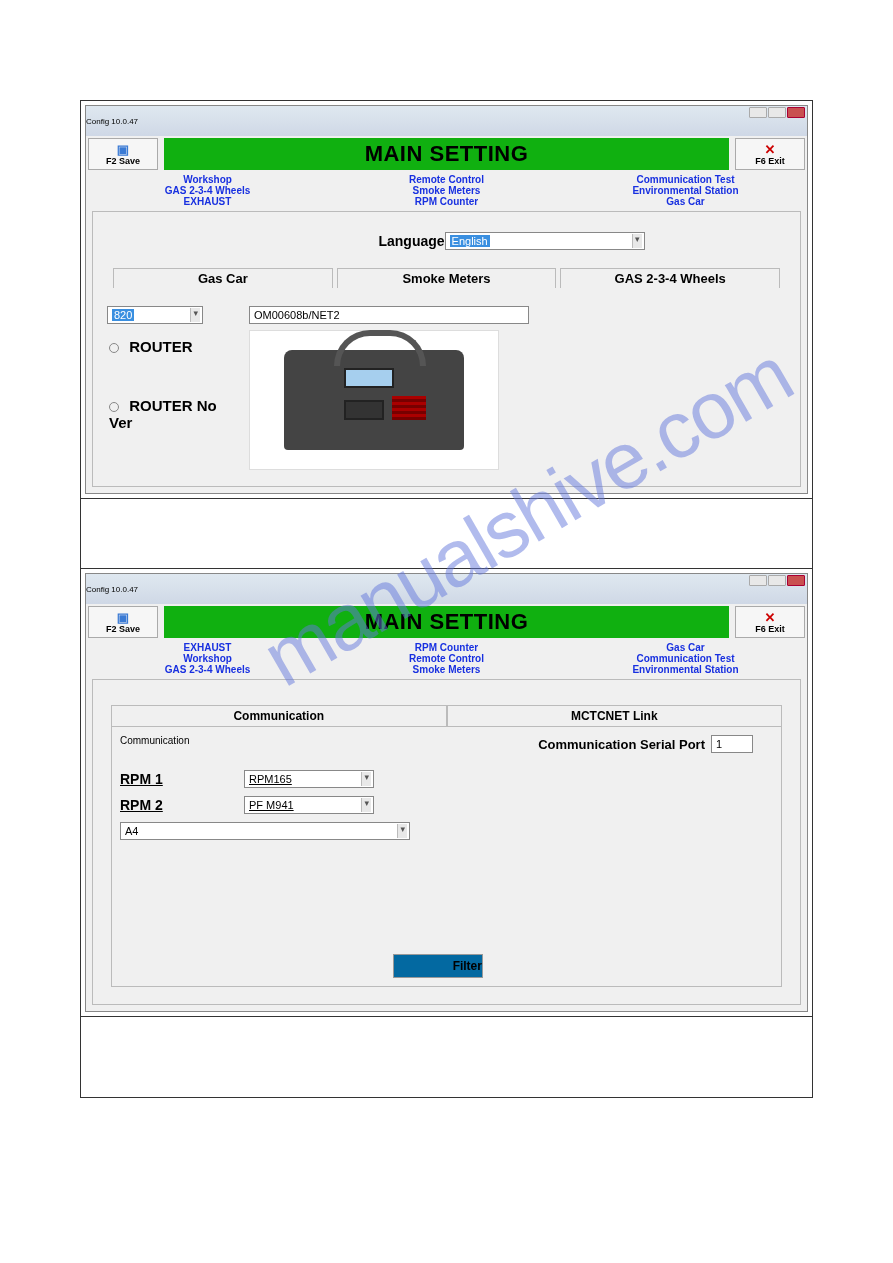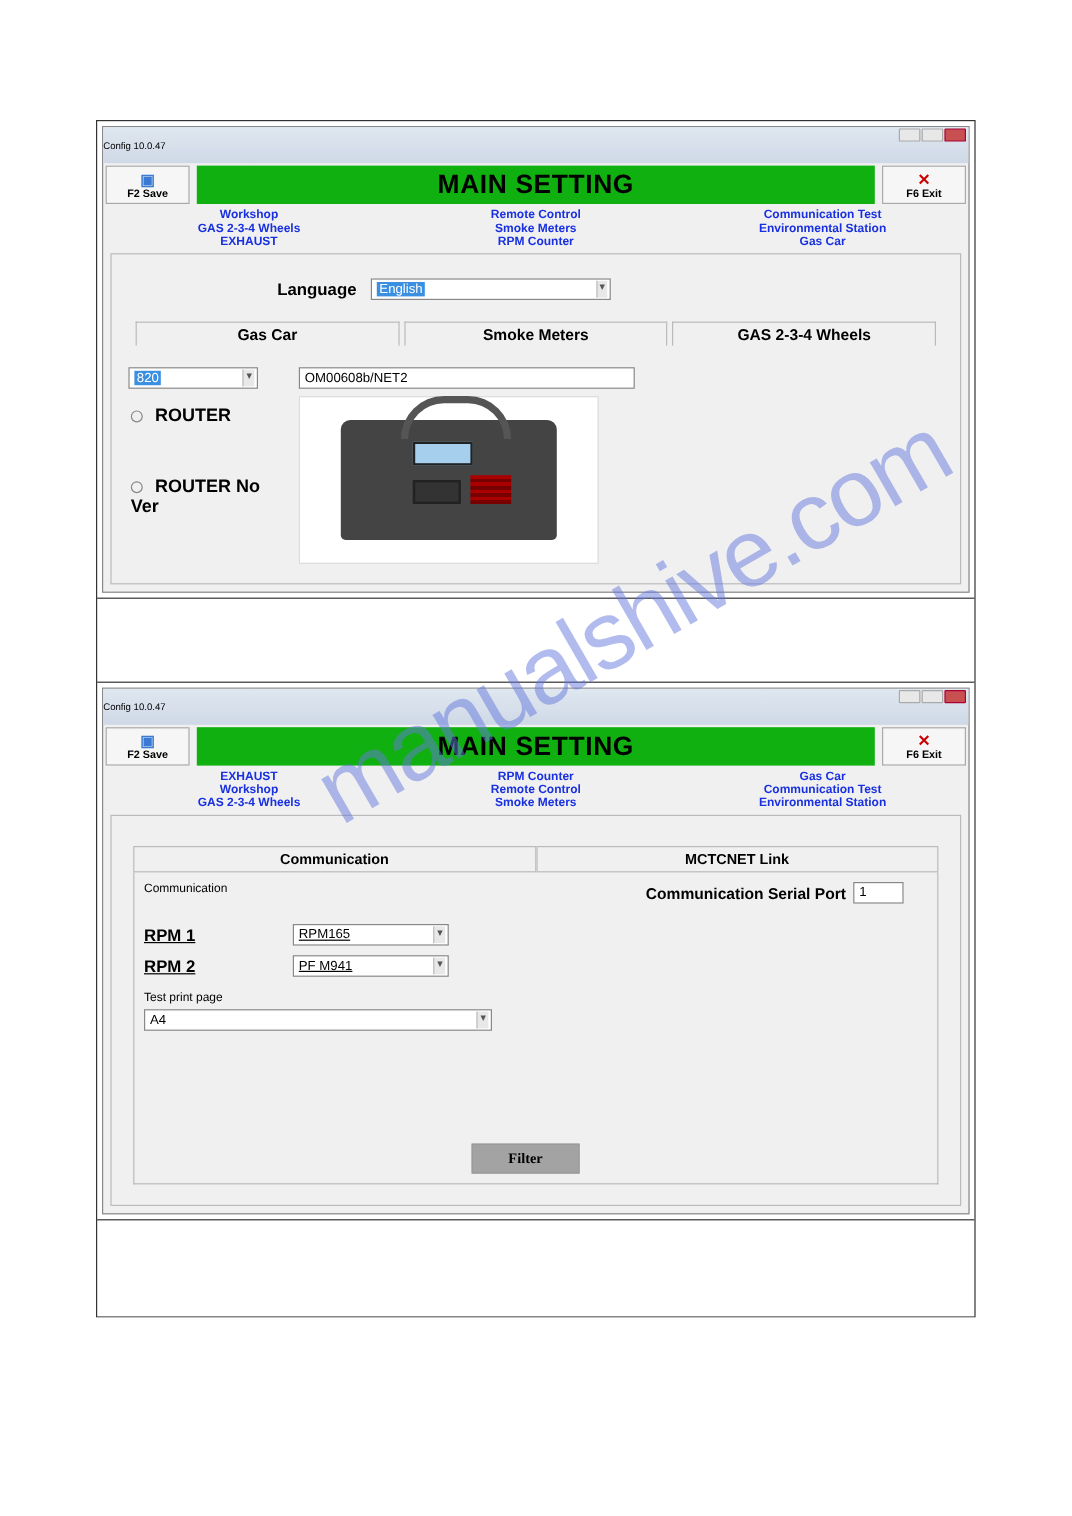--- a/index.html
+++ b/index.html
@@ -101,22 +101,21 @@
   }
   .content {
     background: #f0f0f0;
     border: 1px solid #bbb;
     padding: 10px 8px;
     margin-top: 4px;
   }
   .lang-row {
     display: flex;
     align-items: center;
-    justify-content: flex-start;
-    gap: 12px;
+    justify-content: center;
     padding: 10px 0 12px 130px;
   }
   .lang-row label { font-weight: bold; font-size: 14px; }
   .combo {
     background: #fff;
     border: 1px solid #888;
     height: 18px;
     padding: 1px 14px 1px 4px;
     font-size: 11px;
     position: relative;
@@ -270,29 +269,28 @@
     display: flex;
     align-items: center;
     gap: 6px;
     font-size: 13px;
     font-weight: bold;
   }
   .serialport .txtfield { width: 42px; font-weight: normal; }
   .filterbtn {
     width: 90px;
     border: 1px solid #999;
-    background: #a3a3a3;
-    text-align: center;
+    background: #0369a1;
+    text-align: right;
     font-size: 12px;
     font-weight: bold;
     padding: 4px 0;
     position: absolute;
     left: 42%;
     bottom: 8px;
-    font-family: Liberation Serif, serif;
   }
   .watermark {
     position: absolute;
     left: 150px;
     top: 370px;
     font-size: 80px;
     color: rgba(100,120,220,0.5);
     transform: rotate(-30deg);
     pointer-events: none;
     font-family: Arial, sans-serif;
@@ -352,21 +350,21 @@
               <span>English</span>
             </div>
           </div>
           <div class="subtabs">
             <div>Gas Car</div>
             <div>Smoke Meters</div>
             <div>GAS 2-3-4 Wheels</div>
           </div>
           <div class="gascar-body">
             <div class="gascar-left">
-              <div class="combo sel" style="width:108px;">
+              <div class="combo sel" style="width:96px;">
                 <span>820</span>
               </div>
               <div class="router">
                 <span>ROUTER</span>
               </div>
               <div class="router" style="margin-top:42px;">
                 <span>ROUTER No Ver</span>
               </div>
             </div>
             <div class="gascar-right">
@@ -441,21 +439,20 @@
               <div class="combo" style="width:130px;">
                 <span>RPM165</span>
               </div>
             </div>
             <div class="rpmrow">
               <label>RPM 2</label>
               <div class="combo" style="width:130px;">
                 <span>PF M941</span>
               </div>
             </div>
-            <div class="group-label" style="margin-top:12px;">Test print page</div>
             <div class="combo" style="width:290px;">
               <span>A4</span>
             </div>
             <div class="filterbtn">Filter</div>
           </div>
         </div>
       </div>
     </div>
   </div>
 

